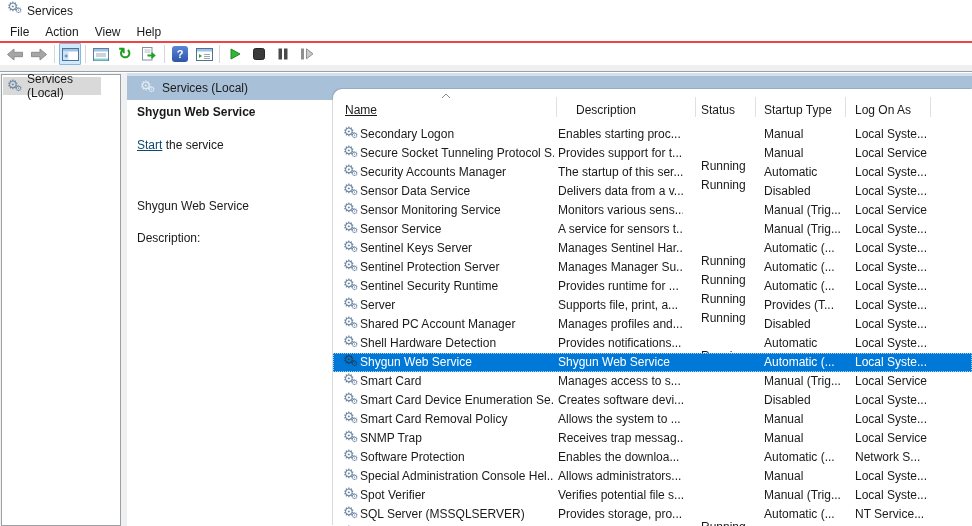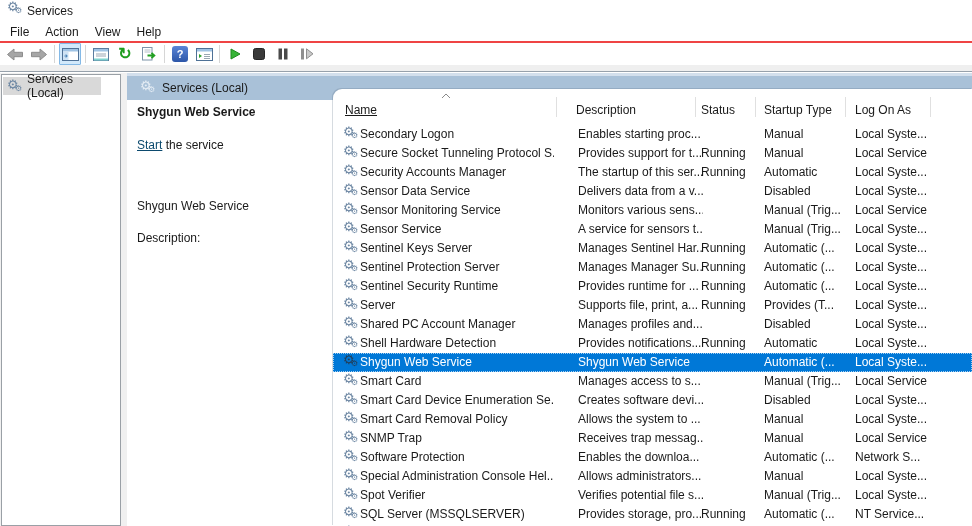--- a/index.html
+++ b/index.html
@@ -49,22 +49,22 @@
   .h-name { left:12px;text-decoration:underline; } .h-desc { left:235px;margin-left:8px; } .h-status { left:368px; } .h-startup { left:431px; } .h-logon { left:522px; }
   .head-sep { position:absolute; top:8px; height:20px; width:1px; background:#e0e0e0; }
   .s1{left:223px}.s2{left:362px}.s3{left:422px}.s4{left:512px}.s5{left:597px}
   .sort-chevron { position:absolute; left:108px; top:4px; }
 
   .rows { position:absolute; top:36px; left:0; right:0; bottom:0; }
   .svc-row { position:relative; height:19px; }
   .svc-row.selected { background:#0078d7; color:#fff; outline:1px dotted #a8d0f0; outline-offset:-1px; }
   .cell { position:absolute; top:2px; white-space:nowrap; overflow:hidden; }
   .c-name { left:27px; width:194px; }
-  .c-desc { left:245px; width:125px; }
-  .c-status { left:368px; width:52px; }
+  .c-desc { left:225px; width:125px; }
+  .c-status { left:368px; width:52px;margin-top:13px; }
   .c-startup { left:431px; width:79px; }
   .c-logon { left:522px; width:73px; }
 
   
   .gear { position:relative; display:inline-block; width:16px; height:16px; color:#6d87a3; flex:0 0 auto; }
   .gear .g1 { position:absolute; left:0; top:-1px; font-size:13px; line-height:14px; }
   .gear .g2 { position:absolute; left:8px; top:6px; font-size:8px; line-height:8px; }
   .gear.small { width:14px; height:14px; }
   .c-icon { position:absolute; left:10px; top:1px; }
   .svc-row.selected .gear { color:#1d3putnam; }

